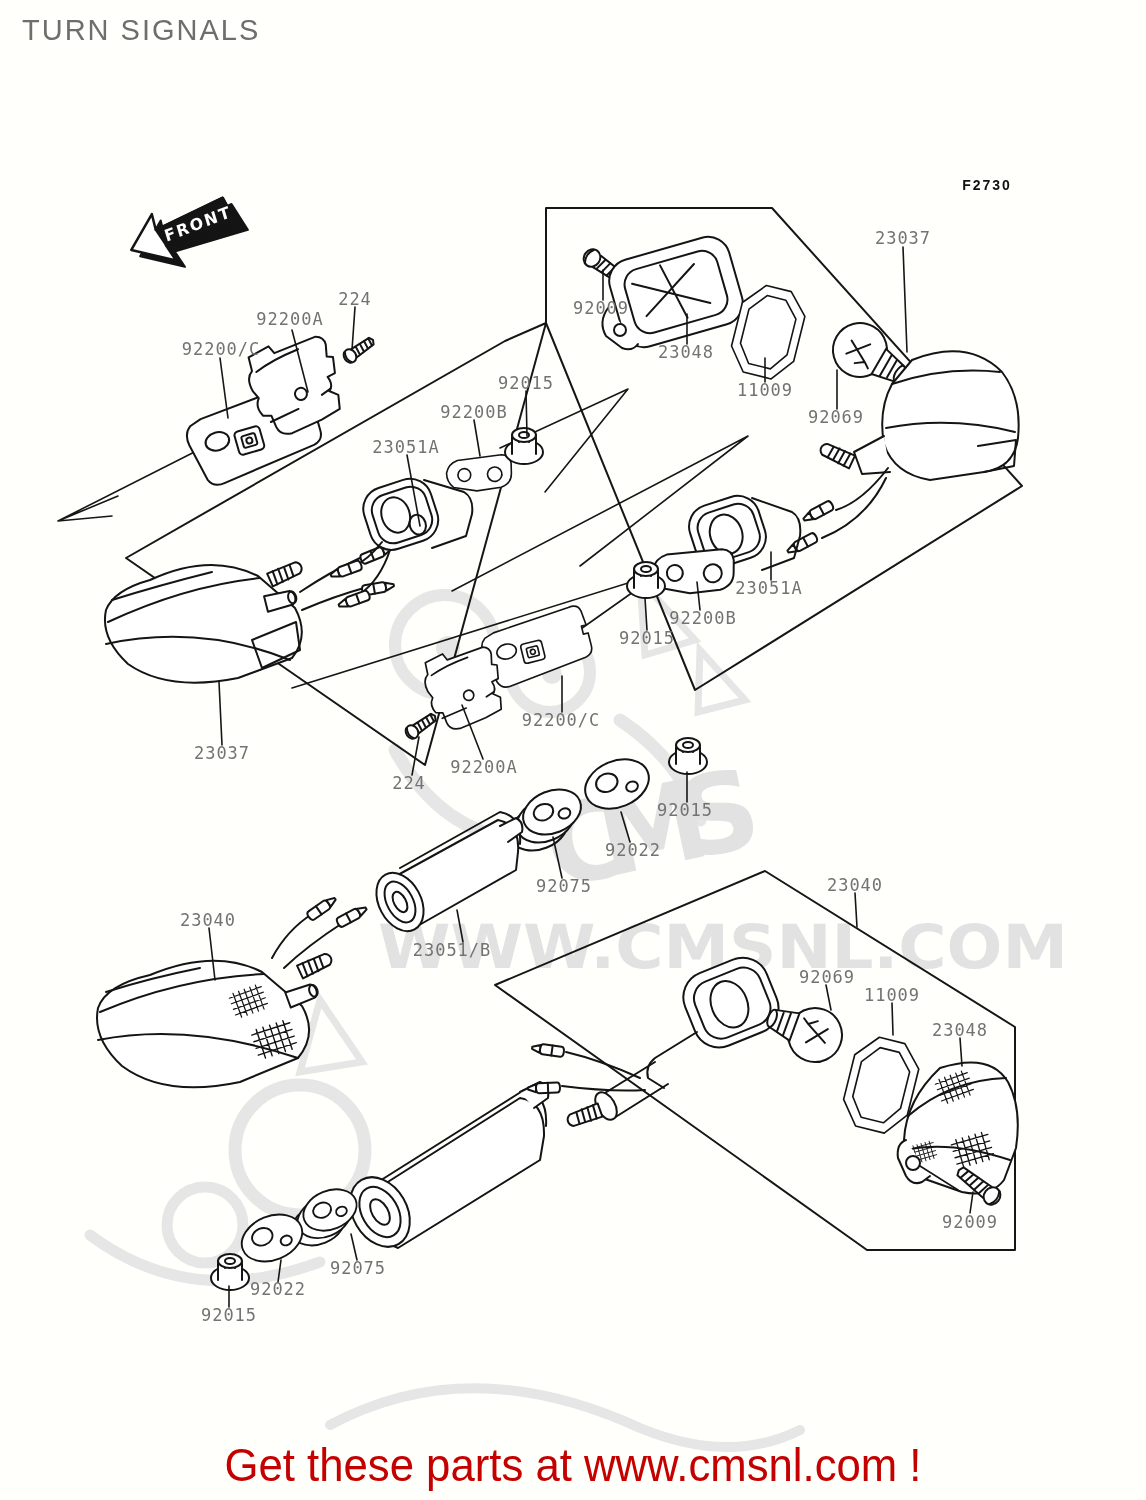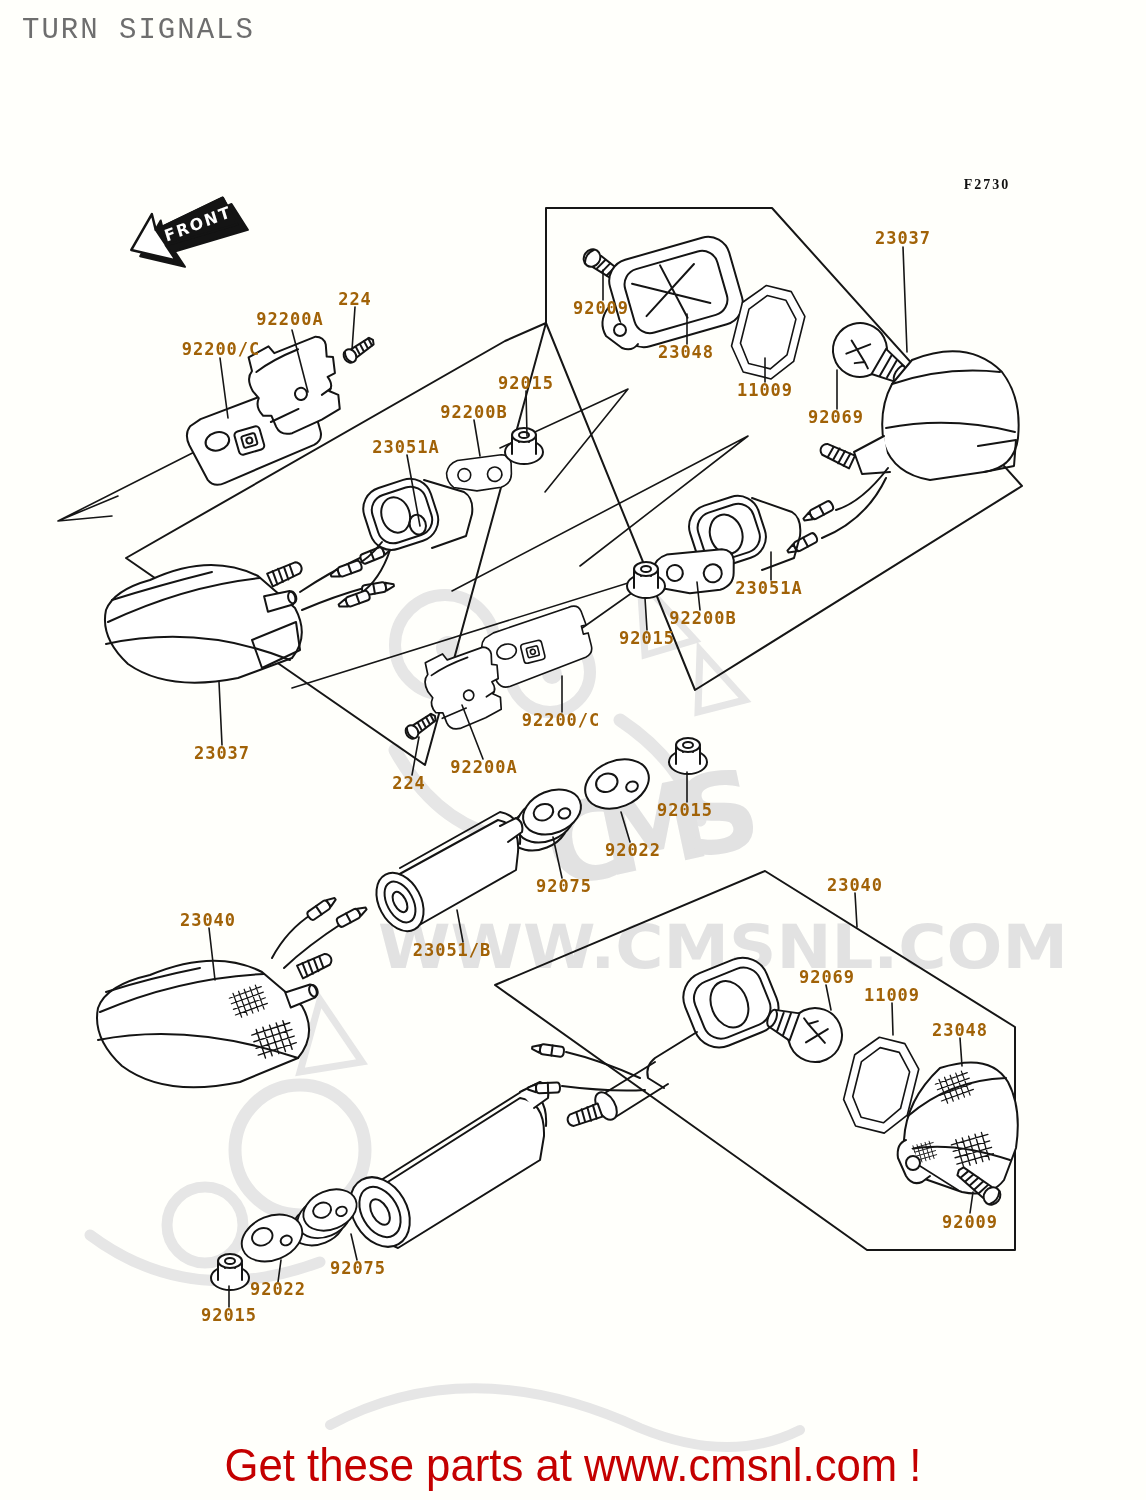--- a/index.html
+++ b/index.html
@@ -1,21 +1,21 @@
 <!DOCTYPE html>
 <html><head>
 <meta charset="utf-8">
 <style>
   html,body{margin:0;padding:0;}
   body{background:#fffffb;font-family:"Liberation Sans",sans-serif;}
   .stage{position:relative;width:1146px;height:1500px;background:#fffffb;overflow:hidden;}
   .stage svg{position:absolute;left:0;top:0;}
-  .page-title{position:absolute;left:22px;top:14px;font-size:29px;letter-spacing:2px;color:#6e6e6e;font-family:Liberation Mono, monospace;}
-  .plabel{position:absolute;transform:translate(-50%,-50%);font-family:"DejaVu Sans Mono",monospace;font-weight:700;font-size:17px;letter-spacing:1px;color:#a16207;white-space:nowrap;}
-  .fcode{position:absolute;transform:translate(-50%,-50%);font-family:Liberation Serif, serif;font-weight:700;font-size:14px;letter-spacing:2px;color:#111;}
+  .page-title{position:absolute;left:22px;top:14px;font-size:29px;letter-spacing:2px;color:#6e6e6e;font-family:Liberation Sans, sans-serif;}
+  .plabel{position:absolute;transform:translate(-50%,-50%);font-family:"DejaVu Sans Mono",monospace;font-weight:400;font-size:17px;letter-spacing:1px;color:#737373;white-space:nowrap;}
+  .fcode{position:absolute;transform:translate(-50%,-50%);font-family:Liberation Sans, sans-serif;font-weight:700;font-size:14px;letter-spacing:2px;color:#111;}
   .footer{position:absolute;left:0;right:0;top:1438px;text-align:center;font-size:46px;color:#c40000;transform:scaleX(0.95);font-family:"Liberation Sans",sans-serif;}
   .ln{stroke:#141414;stroke-width:2;fill:none;stroke-linejoin:round;stroke-linecap:round;}
   .bx{stroke:#161616;stroke-width:2;fill:none;stroke-linejoin:round;}
   .ld{stroke:#161616;stroke-width:1.6;fill:none;stroke-linecap:round;}
   .wm{stroke:#e6e6e6;fill:none;stroke-width:10;stroke-linecap:round;}
   .wmtx{font-family:"DejaVu Sans",sans-serif;font-weight:700;fill:#e2e2e2;stroke:none;}
   .frontTx{font-family:"DejaVu Sans",sans-serif;font-weight:700;fill:#ffffff;stroke:none;font-size:16px;letter-spacing:2px;}
 </style>
 </head>
 <body>

